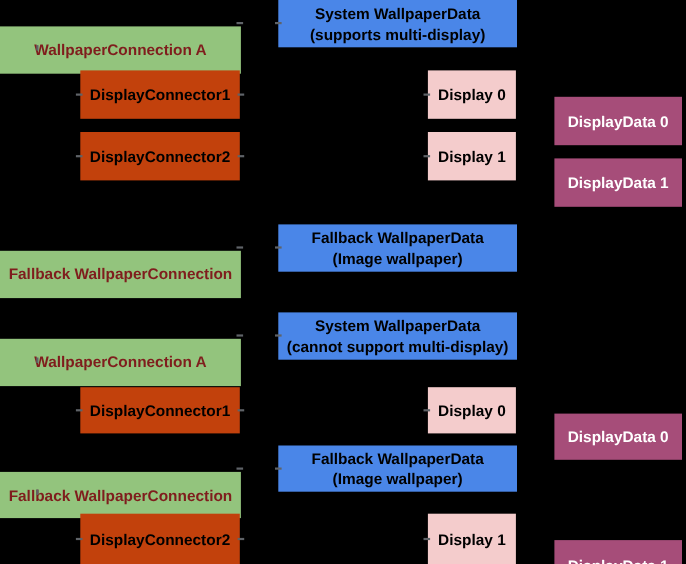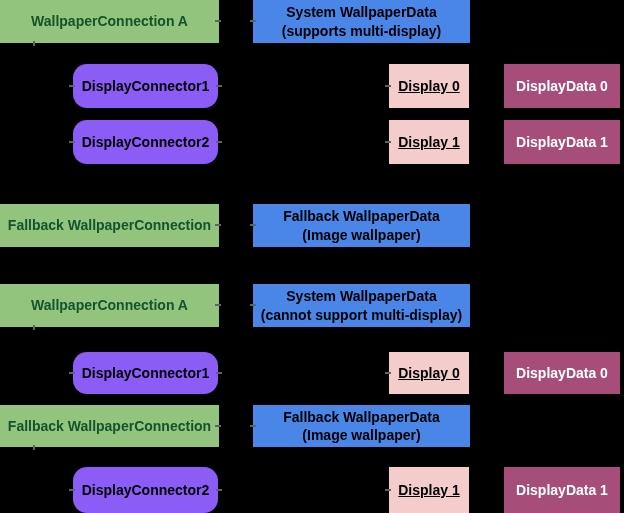--- a/index.html
+++ b/index.html
@@ -20,25 +20,25 @@
     display: flex;
     align-items: center;
     justify-content: center;
     text-align: center;
     font-weight: bold;
     font-size: 14px;
     line-height: 18.5px;
     white-space: pre-line;
     box-sizing: border-box;
   }
-  .role-wallpaper-connection { background: #93c47d; color: #14532d; }
-  .role-display-connector    { background: #8b5cf6; color: #000000; border-radius: 14px; }
+  .role-wallpaper-connection { background: #93c47d; color: #7f1d1d; margin-top: 24px; }
+  .role-display-connector    { background: #c2410c; color: #000000; }
   .role-wallpaper-data       { background: #4a86e8; color: #000000; }
-  .role-display              { background: #f4cccc; color: #000000; text-decoration: underline; }
-  .role-display-data         { background: #a64d79; color: #ffffff; }
+  .role-display              { background: #f4cccc; color: #000000; }
+  .role-display-data         { background: #a64d79; color: #ffffff; margin-top: 24px; }
   .tick {
     position: absolute;
     width: 6px;
     height: 2px;
     background: #5f6368;
   }
   .tick.v {
     width: 2px;
     height: 5px;
   }

